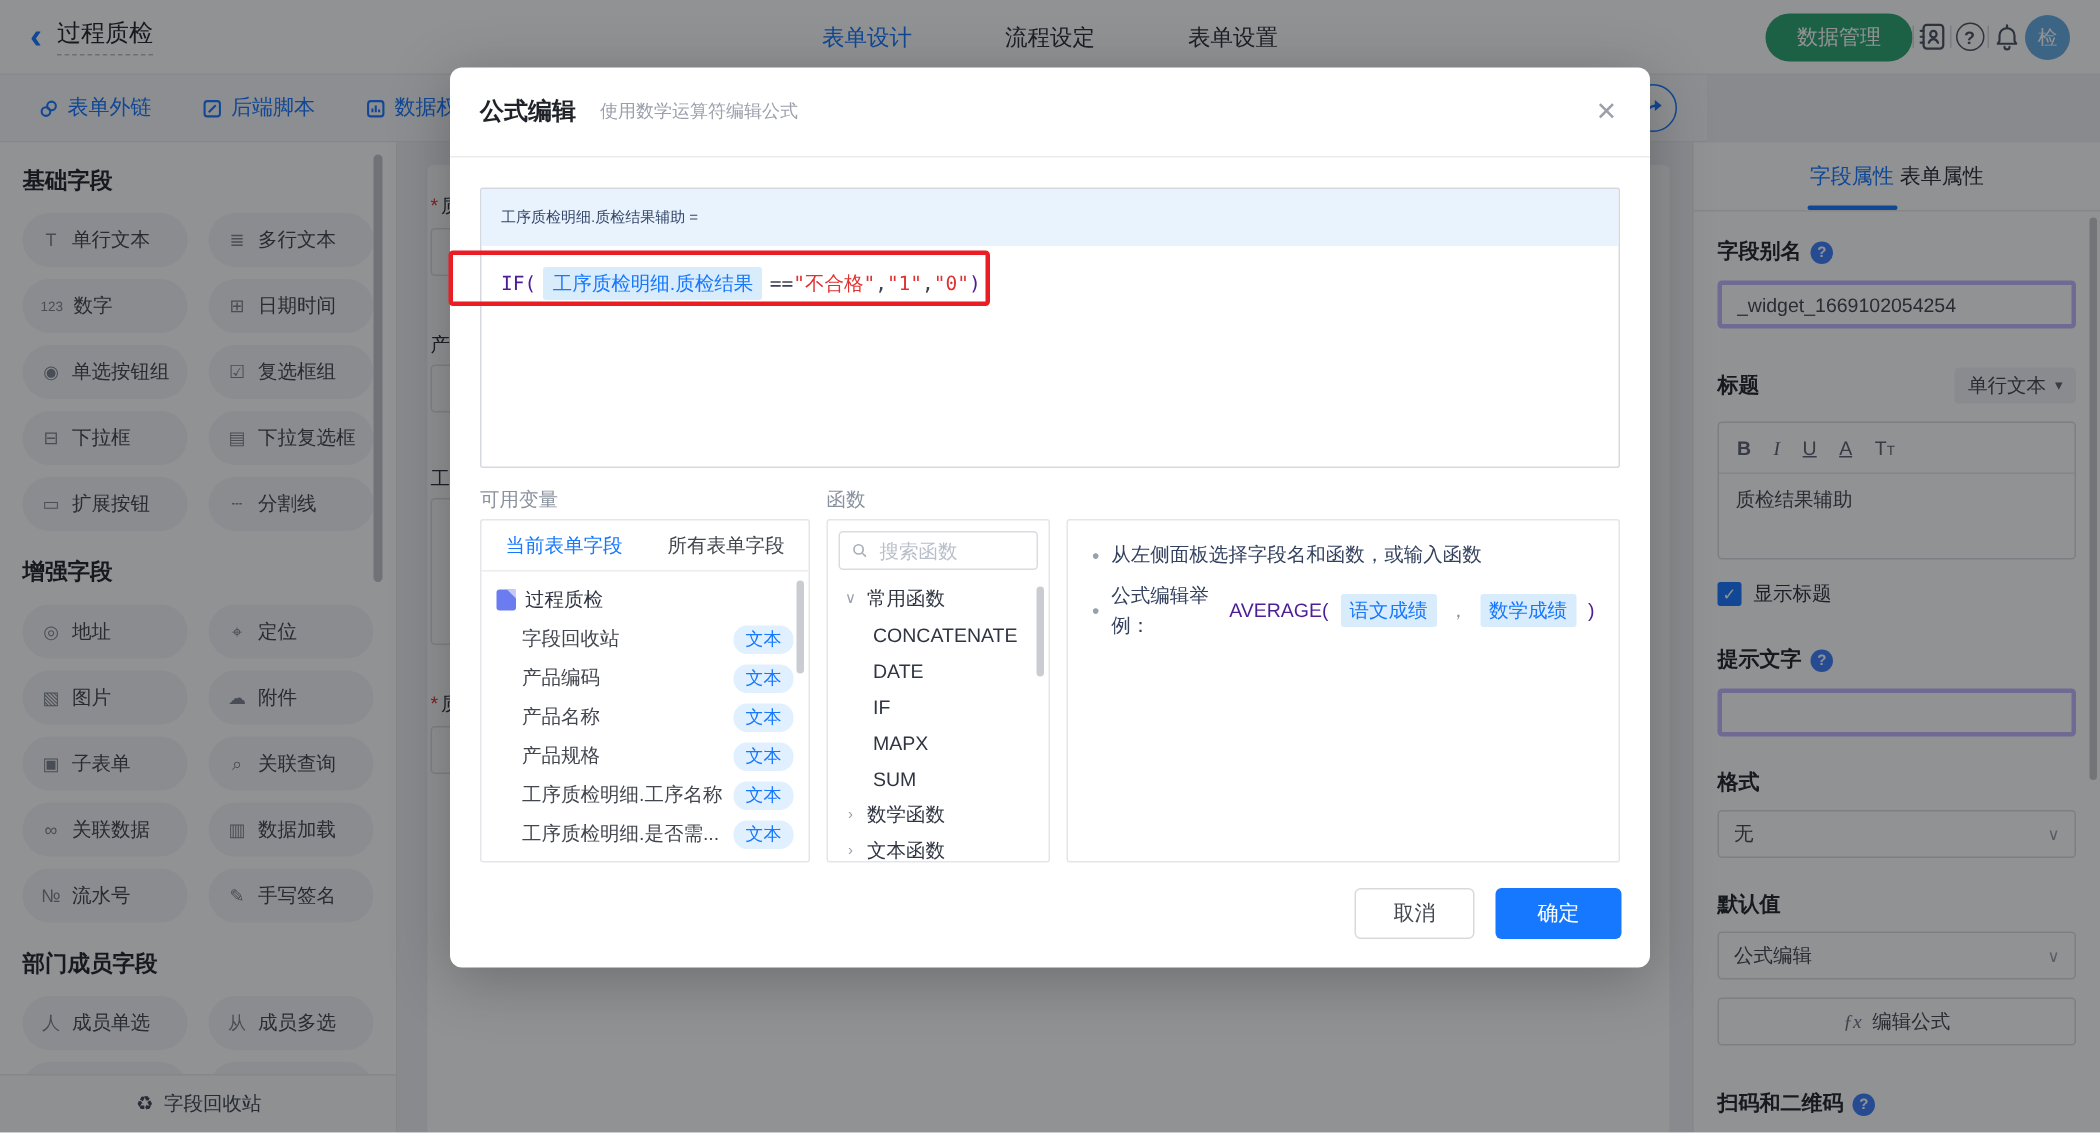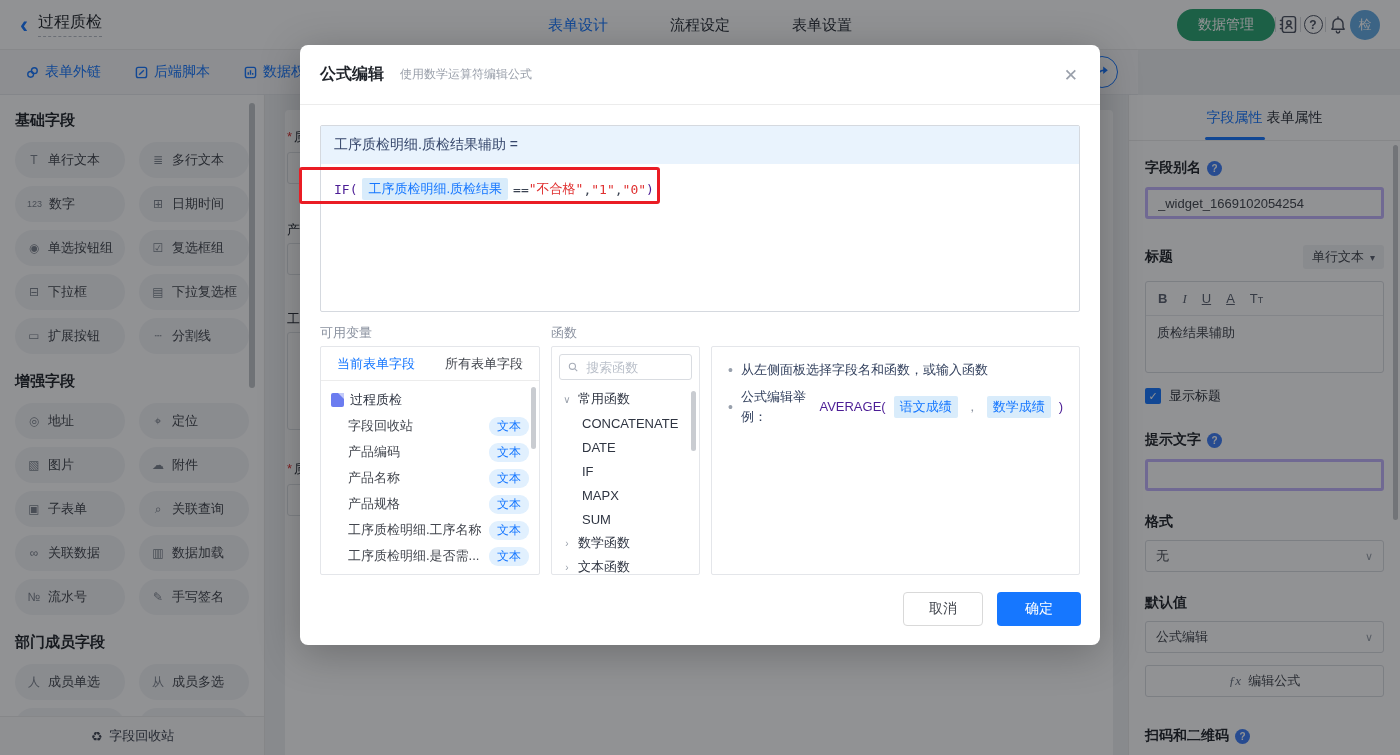--- a/index.html
+++ b/index.html
@@ -79,21 +79,21 @@
   #pp-scroll{position:absolute;right:2px;top:50px;width:5px;height:375px;border-radius:3px;background:#c7c9cc;}
 
   
   #overlay{position:absolute;left:0;top:0;width:1400px;height:755px;background:rgba(10,13,18,0.45);z-index:10;}
   #modal{position:absolute;left:300px;top:45px;width:800px;height:600px;background:#fff;border-radius:8px;z-index:20;box-shadow:0 8px 40px rgba(0,0,0,.25);}
   .m-header{height:60px;display:flex;align-items:center;padding:0 20px;border-bottom:1px solid #ececec;}
   .m-title{font-size:16px;font-weight:bold;color:#1f2329;}
   .m-subtitle{font-size:12px;color:#9aa0ab;margin-left:16px;}
   .m-close{position:absolute;right:22px;top:20px;font-size:17px;color:#9aa0ab;cursor:pointer;}
   .formula-box{position:absolute;left:20px;top:80px;width:760px;height:187px;border:1px solid #d5d9df;border-radius:2px;overflow:hidden;}
-  .formula-result{height:38px;background:#e9f3fd;display:flex;align-items:center;padding:0 13px;font-size:14px;font-weight:500;color:#35466b;}
+  .formula-result{height:38px;background:#e9f3fd;display:flex;align-items:center;padding:0 13px;font-size:10px;font-weight:500;color:#35466b;}
   .formula-edit{padding:14px 13px;font-family:"DejaVu Sans Mono",monospace;font-size:13px;display:flex;align-items:center;flex-wrap:nowrap;}
   .tk-fn{color:#4c1d95;}
   .tk-op{color:#3b4352;}
   .tk-str{color:#e03131;}
   .chip{background:#d9ecfb;color:#1677ff;border-radius:2px;padding:2px 6px;margin:0 5px;font-family:"Liberation Sans","DejaVu Sans",sans-serif;font-size:13px;white-space:nowrap;cursor:pointer;}
   .m-sec-label{position:absolute;top:279px;font-size:13px;color:#8a919f;}
   .panel{position:absolute;top:301px;height:229px;border:1px solid #e4e6ea;border-radius:2px;background:#fff;overflow:hidden;}
   .var-tabs{height:34px;display:flex;align-items:center;justify-content:space-between;padding:0 16px;border-bottom:1px solid #ececec;}
   .var-tab{font-size:13px;color:#42464e;cursor:pointer;white-space:nowrap;}
   .var-tab.active{color:#1677ff;}

